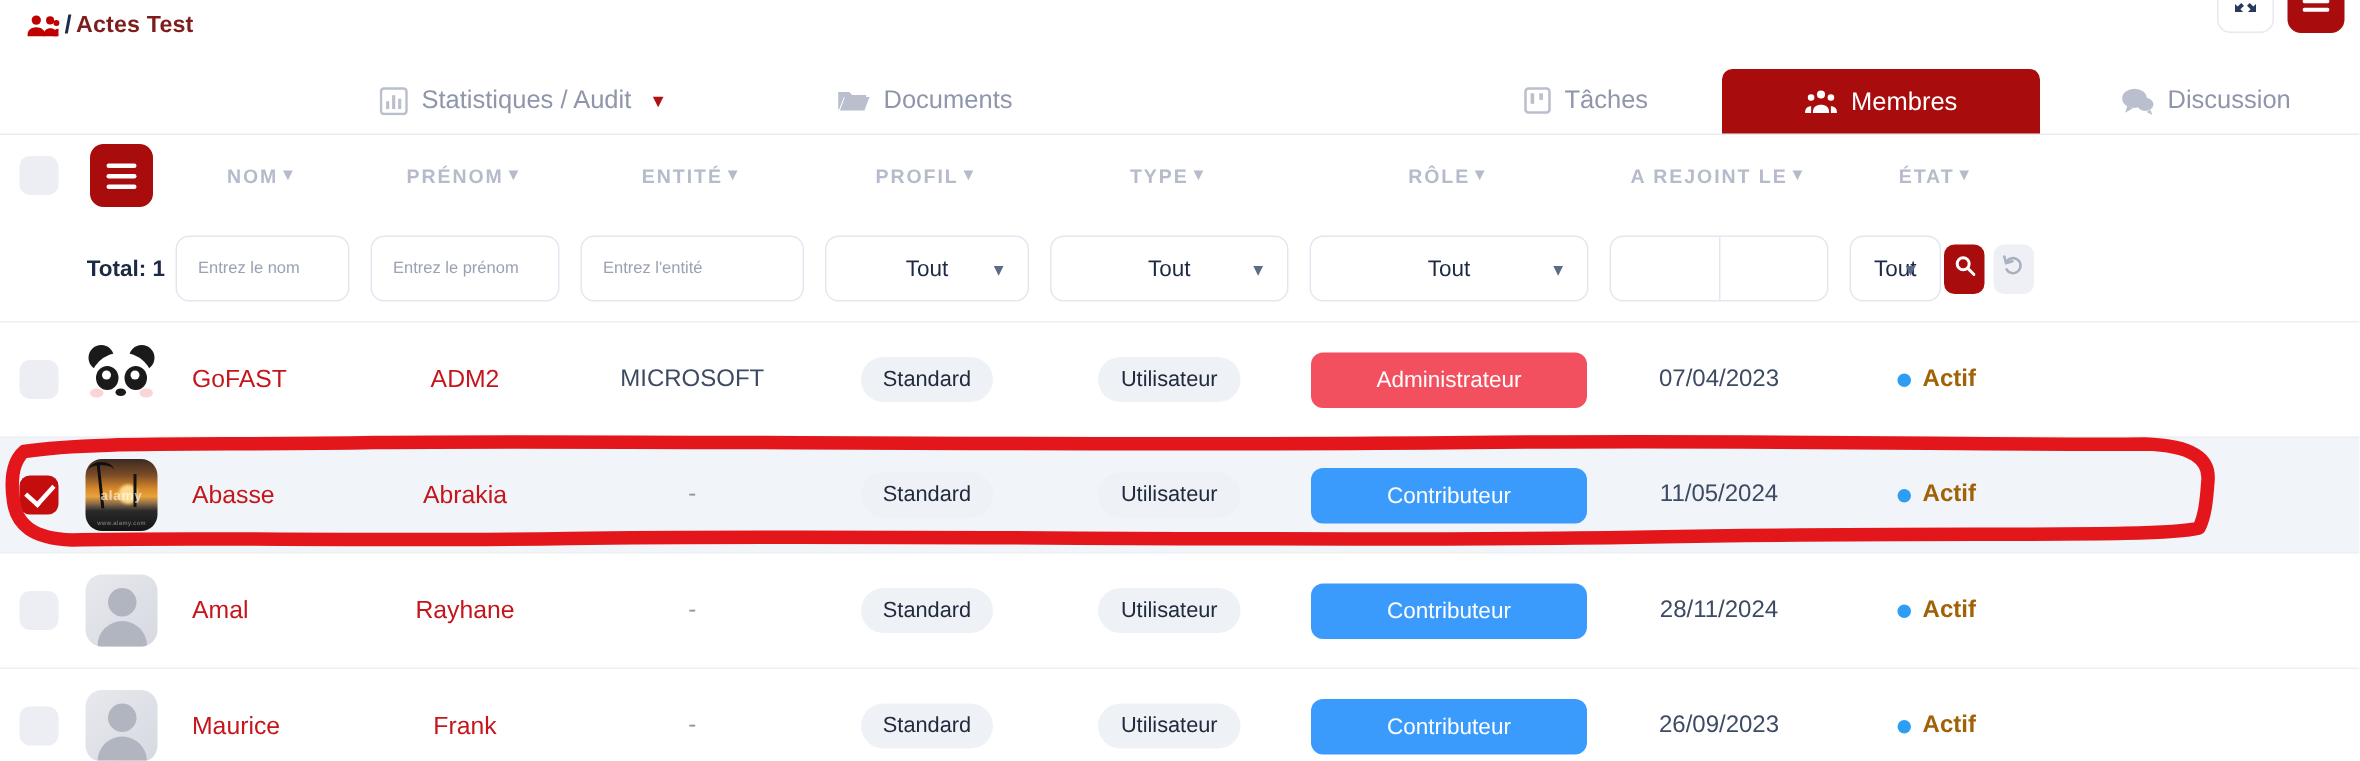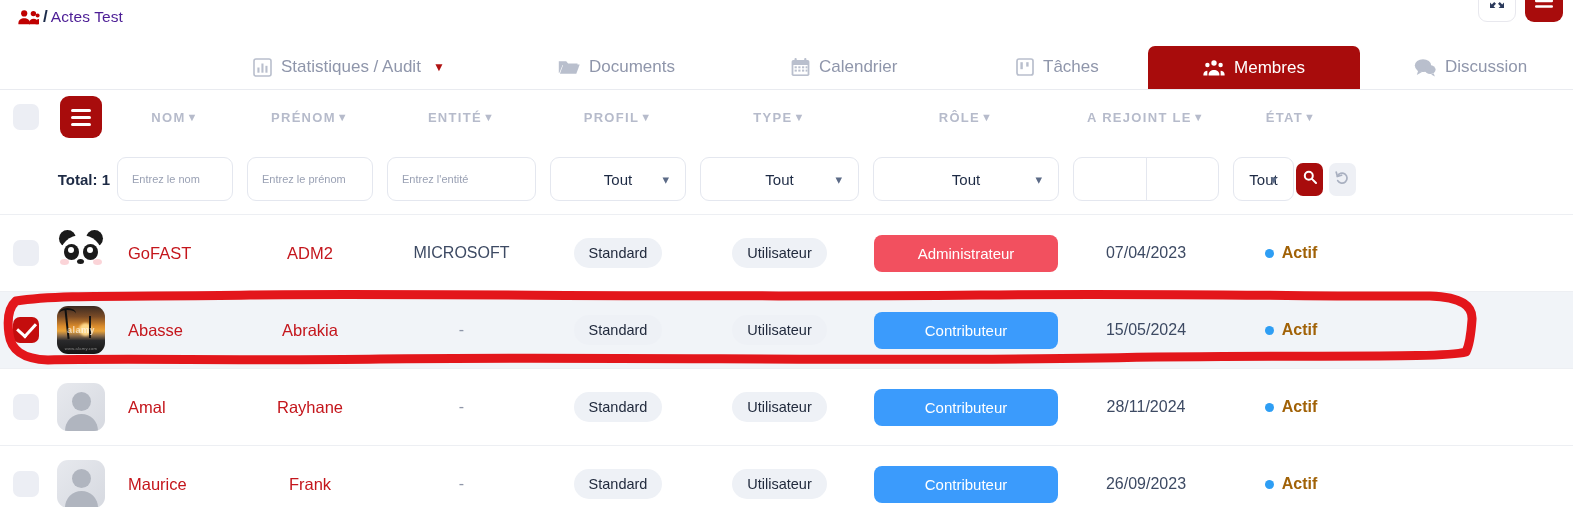--- a/index.html
+++ b/index.html
@@ -17,21 +17,21 @@
   .topbar {
     height: 34px;
     display: flex;
     align-items: center;
     padding-left: 18px;
     position: relative;
     background: #fff;
   }
   .crumb-icon { color: #c00000; font-size: 17px; line-height: 1; display: flex; align-items: center; }
   .crumb-sep { color: #1c2b4a; font-size: 17px; font-weight: 700; margin: 0 3px; }
-  .crumb-title { color: #4c1d95; font-size: 15.5px; font-weight: 400; letter-spacing: .1px; }
+  .crumb-title { color: #7f1d1d; font-size: 15.5px; font-weight: 700; letter-spacing: .1px; }
 
   .topbar-actions {
     position: absolute;
     right: 10px;
     top: -16px;
     display: flex;
     gap: 9px;
   }
   .tb-btn {
     width: 38px; height: 38px;
@@ -377,41 +377,20 @@
   <div class="tab tab-documents">
     <span class="ticon">
       <svg width="22" height="17" viewBox="0 0 22 17" fill="currentColor">
         <path d="M0.8 2.3h7.4l1.9 2.1h9.4v1.5H4.6L1.4 13.8 0.8 14z"></path>
         <path d="M5.3 5.6h16.4l-3.4 9.1H1.9z"></path>
       </svg>
     </span>
     <span>Documents</span>
   </div>
 
-  <div class="tab tab-calendrier">
-    <span class="ticon">
-      <svg width="19" height="19" viewBox="0 0 19 19" fill="currentColor">
-        <rect x="0.6" y="2" width="17.8" height="16" rx="1.8"></rect>
-        <rect x="3.5" y="0" width="2.2" height="4" rx="1" fill="currentColor"></rect>
-        <rect x="13.2" y="0" width="2.2" height="4" rx="1" fill="currentColor"></rect>
-        <rect x="2.4" y="7" width="14.2" height="9.4" fill="#ffffff"></rect>
-        <g fill="currentColor">
-          <rect x="3.6" y="8.3" width="2.2" height="2"></rect>
-            <rect x="7.3" y="8.3" width="2.2" height="2"></rect>
-          <rect x="11" y="8.3" width="2.2" height="2"></rect>
-            <rect x="14.6" y="8.3" width="1.8" height="2"></rect>
-          <rect x="3.6" y="11.6" width="2.2" height="2"></rect>
-            <rect x="7.3" y="11.6" width="2.2" height="2"></rect>
-          <rect x="11" y="11.6" width="2.2" height="2"></rect>
-            <rect x="14.6" y="11.6" width="1.8" height="2"></rect>
-        </g>
-      </svg>
-    </span>
-    <span>Calendrier</span>
-  </div>
 
   <div class="tab tab-taches">
     <span class="ticon">
       <svg width="18" height="18" viewBox="0 0 18 18" fill="none" stroke="currentColor" stroke-width="1.7">
         <rect x="1" y="1" width="16" height="16" rx="2"></rect>
         <rect x="4.4" y="4.2" width="2.4" height="7" fill="currentColor" stroke="none"></rect>
         <rect x="10.2" y="4.2" width="2.4" height="4.4" fill="currentColor" stroke="none"></rect>
       </svg>
     </span>
     <span>Tâches</span>
@@ -608,21 +587,21 @@
     <div class="cell-dash">-</div>
     <div class="cell-center">
       <span class="pill">Standard</span>
     </div>
     <div class="cell-center">
       <span class="pill">Utilisateur</span>
     </div>
     <div class="cell-center">
       <span class="rolebtn contrib">Contributeur</span>
     </div>
-    <div class="cell-text">15/05/2024</div>
+    <div class="cell-text">11/05/2024</div>
     <div class="state">
       <span class="dot"></span>
       <span>Actif</span>
     </div>
   </div>
 
   <div class="colgrid drow">
     <div class="cell-center">
       <div class="cb"></div>
     </div>

